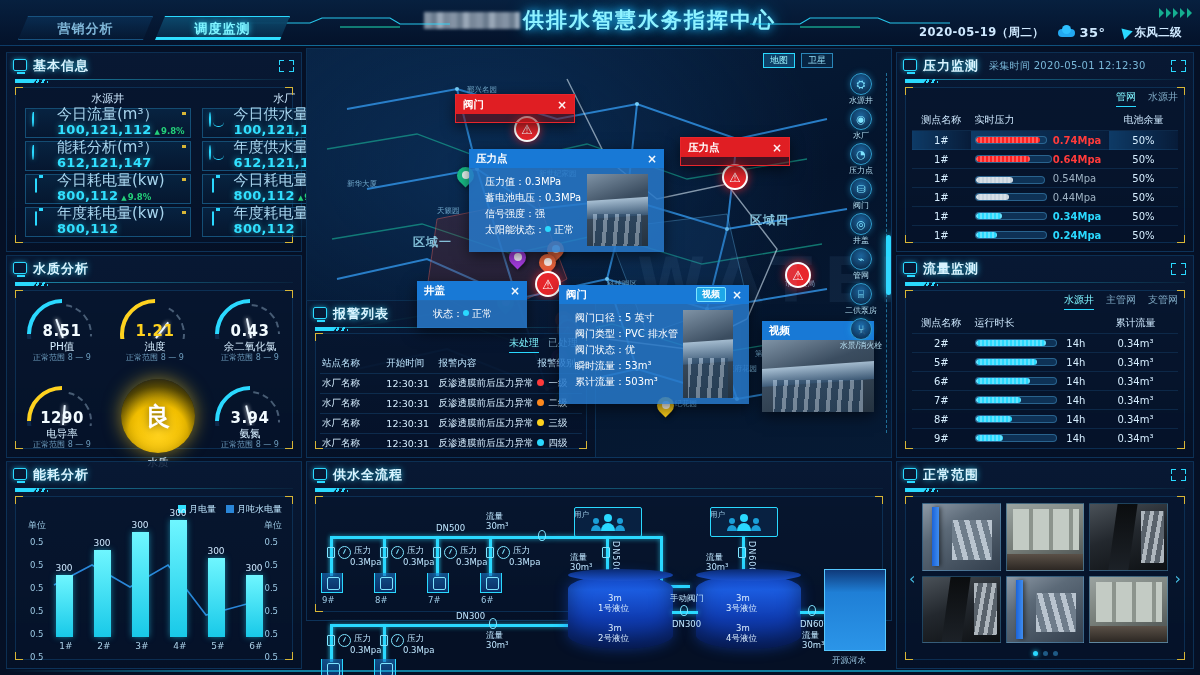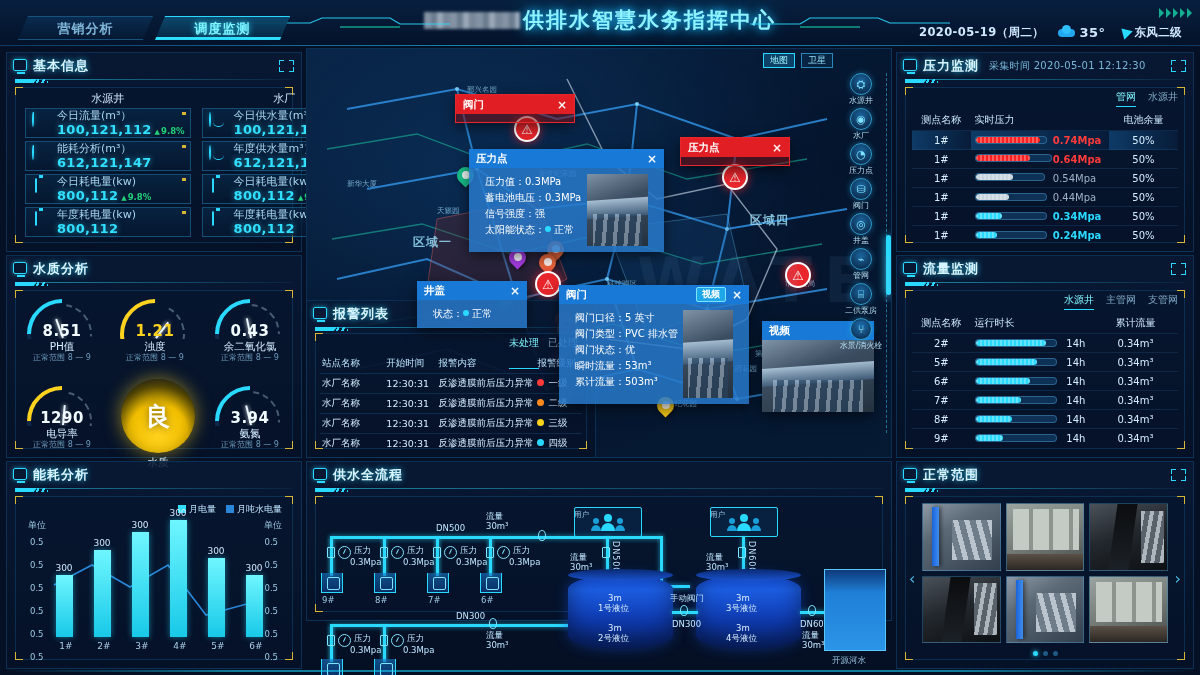--- a/index.html
+++ b/index.html
@@ -97,21 +97,21 @@
     transform:rotate(45deg);box-shadow:0 0 5px rgba(42,217,255,.5)}
   .ic-circ{width:18px;height:18px;margin:1px;border:1.5px solid #2ad9ff;border-radius:50%;
     position:relative;box-shadow:0 0 5px rgba(42,217,255,.5)}
   .ic-circ:after{content:"";position:absolute;left:3px;top:8px;width:11px;height:5px;
     border-bottom:1.5px solid #2ad9ff;border-radius:0 0 5px 5px}
   .ic-bat{width:12px;height:18px;margin:1px 4px;border:1.5px solid #2ad9ff;border-radius:2px;position:relative}
   .ic-bat:before{content:"";position:absolute;left:3px;top:-4px;width:4px;height:2.5px;background:#2ad9ff}
   .ic-bat i{position:absolute;left:1.5px;bottom:1.5px;right:1.5px;height:7px;background:#2ad9ff;display:block}
   .ic-bat.full i{height:12px;background:repeating-linear-gradient(0deg,#2ad9ff 0 2px,rgba(0,0,0,.5) 2px 3px)}
   .bi-tx{flex:1;min-width:0}
-  .bi-lb{font-size:11px;color:#a8d5ee;line-height:11px;white-space:nowrap}
+  .bi-lb{font-size:15px;color:#a8d5ee;line-height:11px;white-space:nowrap}
   .bi-vl{font-size:13px;font-weight:bold;color:#31e0ff;line-height:15px;letter-spacing:.3px;
     text-shadow:0 0 6px rgba(49,224,255,.6)}
   .bi-up{font-size:8.5px;color:#23d07a;font-weight:bold;margin-left:3px;letter-spacing:0}
   .bi-up:before{content:"▲";font-size:7px;margin-right:1px}
   
   #p-wq{left:6px;top:255px;width:296px;height:203px}
   .wq-grid{position:relative;height:100%;padding:4px}
   .gauge{position:absolute;width:76px;text-align:center}
   .g-arc{position:relative;width:70px;height:40px;margin:0 auto 1px;overflow:hidden}
   .g-arc .ring{position:absolute;left:0;top:0;width:70px;height:70px;border-radius:50%;
@@ -190,21 +190,21 @@
     padding:0 5px;margin-right:6px;border-radius:2px}
   .dot-ok{display:inline-block;width:6px;height:6px;border-radius:50%;background:#2ad9ff;vertical-align:1px;margin-right:3px}
   .vthumb{background:linear-gradient(160deg,#7f93a6,#3b4d60 40%,#24323f 100%);position:relative;overflow:hidden}
   .vthumb:before{content:"";position:absolute;left:-10%;top:35%;width:120%;height:25%;
     background:linear-gradient(180deg,rgba(190,215,235,.8),rgba(70,110,150,.5));transform:rotate(-4deg)}
   .vthumb:after{content:"";position:absolute;left:10%;top:55%;width:80%;height:45%;
     background:repeating-linear-gradient(95deg,rgba(200,220,240,.45) 0 4px,rgba(40,70,100,.5) 4px 11px)}
   
   #p-alarm{left:306px;top:300px;width:290px;height:158px;background:linear-gradient(180deg,rgba(8,26,54,.9),rgba(5,17,38,.95))}
   .al-tabs{position:absolute;right:8px;top:3px;display:flex;gap:9px;font-size:10px;z-index:4}
-  .al-tab{color:#7fa9c4;padding-bottom:18px;cursor:pointer}
+  .al-tab{color:#7fa9c4;padding-bottom:2px;cursor:pointer}
   .al-tab.on{color:#7ff4ff;border-bottom:1.5px solid #2ad9ff}
   .atbl{width:100%;border-collapse:collapse;font-size:9.5px}
   .atbl th{color:#bfe6ff;font-weight:normal;padding:3px 2px;text-align:left;font-size:9.5px}
   .atbl td{color:#d6eeff;padding:3px 2px;border-top:1px solid rgba(30,90,140,.35);white-space:nowrap}
   .lvl b{display:inline-block;width:7px;height:7px;border-radius:50%;margin-right:4px;vertical-align:0}
   
   #p-proc{left:306px;top:461px;width:586px;height:160px}
   .pr-well{position:absolute;width:22px;height:20px;border:1.5px solid #2ad9ff;border-top:none;
     background:linear-gradient(180deg,rgba(25,120,200,.6),rgba(10,50,110,.9))}
   .pr-well:after{content:"";position:absolute;left:5px;top:4px;width:11px;height:11px;
@@ -969,33 +969,33 @@
                     <i style="width:92%;background-color:#ff2020"></i>
                   </div>
                   <span class="val-red" style="width:52px;text-align:left">0.74Mpa</span>
                 </div>
               </td>
           <td>50%</td>
         </tr>
         <tr>
           <td>1#</td>
           <td>
-                <div style="display:flex;align-items:flex-start;gap:1px">
+                <div style="display:flex;align-items:center;gap:1px">
                   <div class="track" style="flex:1">
                     <i style="width:72%;background-color:#ff2020"></i>
                   </div>
                   <span class="val-red" style="width:52px;text-align:left">0.64Mpa</span>
                 </div>
               </td>
           <td>50%</td>
         </tr>
         <tr>
           <td>1#</td>
           <td>
-                <div style="display:flex;align-items:flex-start;gap:8px">
+                <div style="display:flex;align-items:flex-end;gap:8px">
                   <div class="track" style="flex:1">
                     <i style="width:55%;background-color:#c8d4de"></i>
                   </div>
                   <span class="val-gray" style="width:52px;text-align:left">0.54Mpa</span>
                 </div>
               </td>
           <td>50%</td>
         </tr>
         <tr>
           <td>1#</td>

